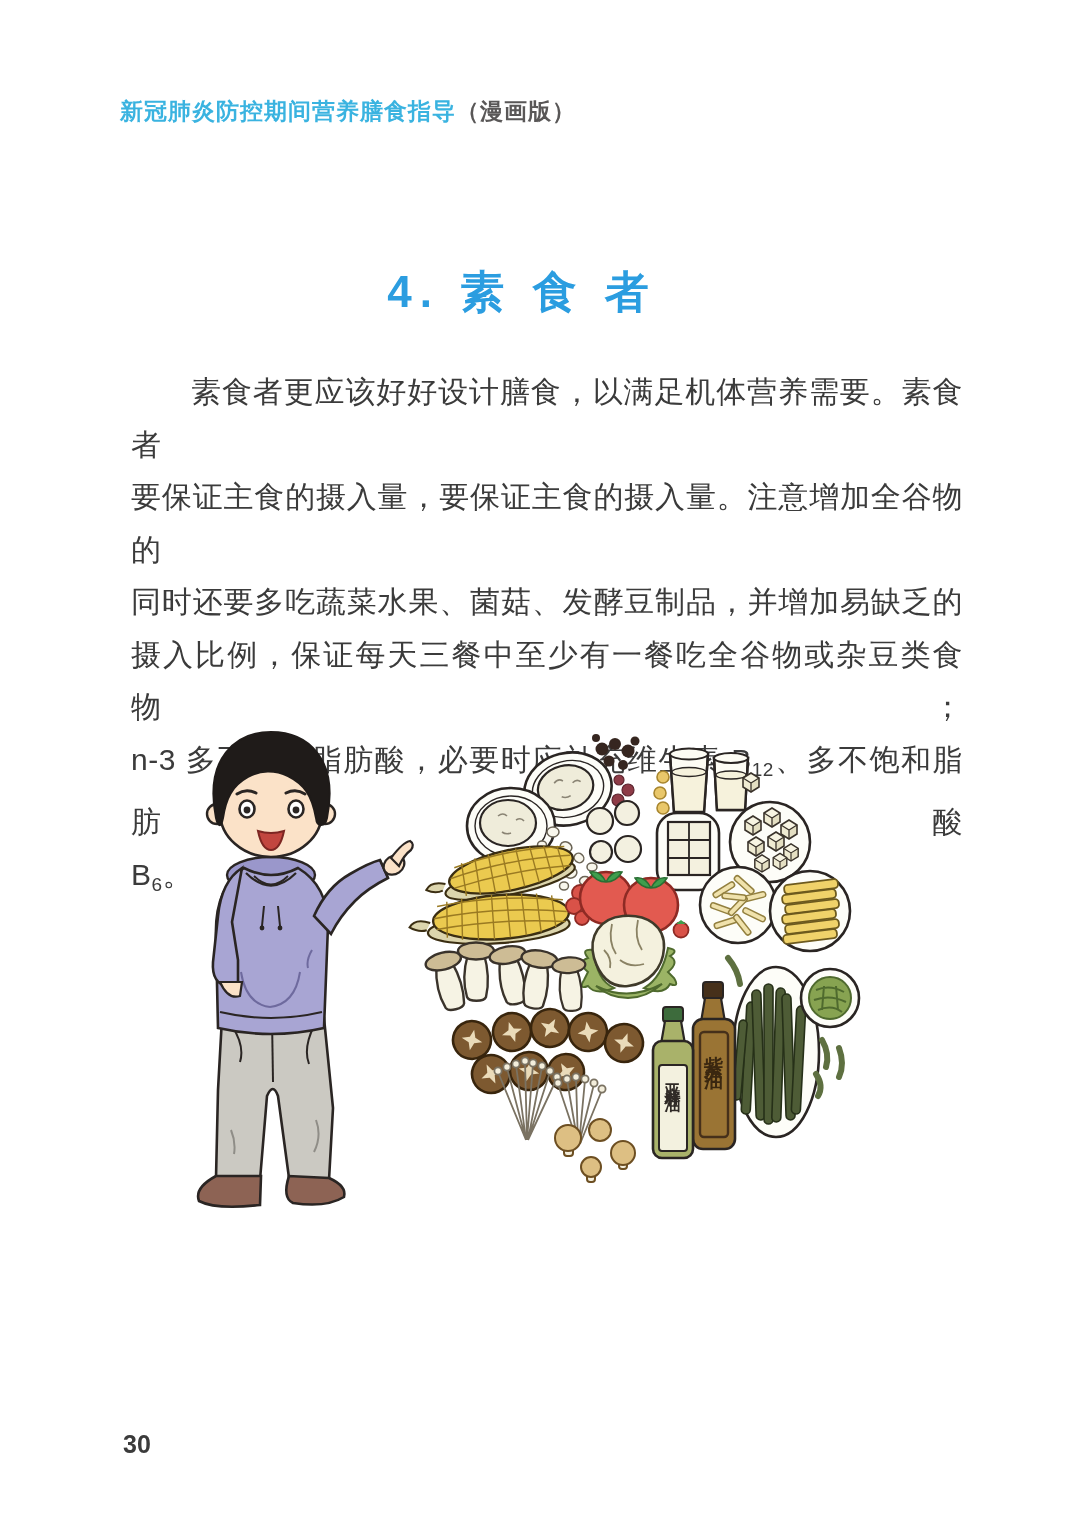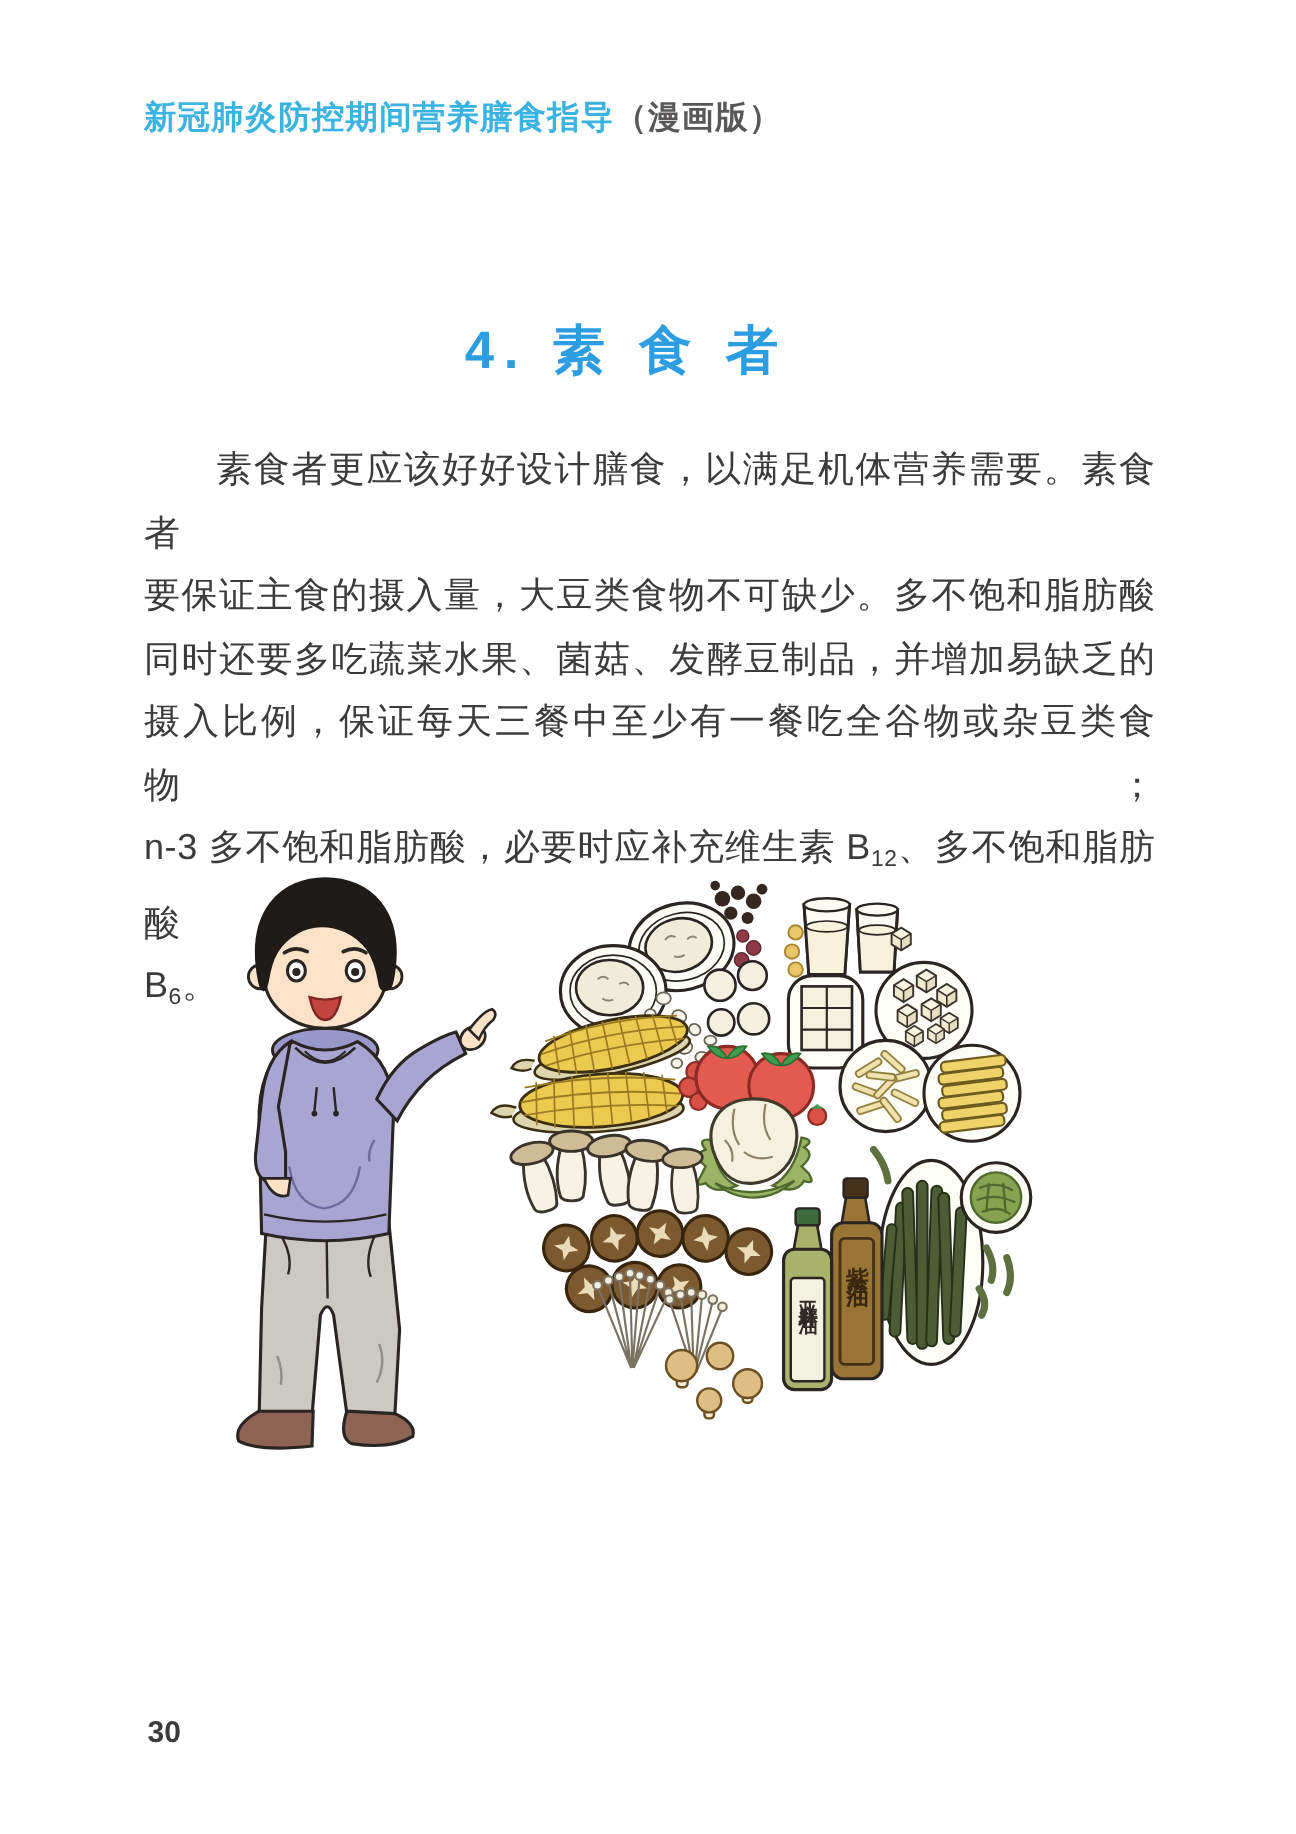--- a/index.html
+++ b/index.html
@@ -6,40 +6,40 @@
   html, body { background: #ffffff; }
   body {
     width: 1080px; height: 1528px;
     position: relative;
     font-family: "Liberation Sans", sans-serif;
     overflow: hidden;
   }
   .page { position: absolute; inset: 0; background: #ffffff; }
 
   .header {
-    position: absolute; left: 120px; top: 80px;
-    font-size: 27px; font-weight: bold; letter-spacing: 1px;
+    position: absolute; left: 120px; top: 96px;
+    font-size: 23px; font-weight: bold; letter-spacing: 1px;
     white-space: nowrap;
   }
   .header .brand { color: #3ab3e0; }
   .header .suffix { color: #595757; }
 
   .section-title {
     position: absolute; left: 0; top: 263px; width: 1044px;
     text-align: center;
     font-size: 44px; font-weight: bold; color: #2b9de0;
     letter-spacing: 8px;
   }
 
   .paragraph {
     position: absolute; left: 120px; top: 366px; width: 843px;
     font-size: 30px; line-height: 52.5px; color: #3b3b3b;
     letter-spacing: 0.5px;
   }
-  .paragraph .line { display: block; }
+  .paragraph .line { display: block; margin-left: 11px; }
   .paragraph .fill { text-align: justify; text-align-last: justify; }
   .paragraph .indent { text-indent: 2em; }
   .paragraph sub { font-size: 19px; vertical-align: -6px; }
 
   .illustration {
     position: absolute; left: 176px; top: 710px;
     width: 706px; height: 520px;
   }
 
   .page-number {
@@ -60,21 +60,21 @@
 <div class="page">
 
   <div class="header">
     <span class="brand">新冠肺炎防控期间营养膳食指导</span><span class="suffix">（漫画版）</span>
   </div>
 
   <div class="section-title">4. 素 食 者</div>
 
   <div class="paragraph">
     <span class="line fill indent">素食者更应该好好设计膳食，以满足机体营养需要。素食者</span>
-    <span class="line fill">要保证主食的摄入量，大豆类食物不可缺少。多不饱和脂肪酸</span>
+    <span class="line fill">要保证主食的摄入量，要保证主食的摄入量。注意增加全谷物的</span>
     <span class="line fill">同时还要多吃蔬菜水果、菌菇、发酵豆制品，并增加易缺乏的</span>
     <span class="line fill">摄入比例，保证每天三餐中至少有一餐吃全谷物或杂豆类食物；</span>
     <span class="line fill"><span>n-3 多不饱和脂肪酸，必要时应补充维生素 B</span><sub>12</sub><span>、多不饱和脂肪酸</span></span>
     <span class="line"><span>B</span><sub>6</sub><span>。</span></span>
   </div>
 
   <svg class="illustration" viewBox="0 0 706 520" xmlns="http://www.w3.org/2000/svg">
     <defs>
       <path id="star4" d="M0,-10.5 L2.8,-2.8 L10.5,0 L2.8,2.8 L0,10.5 L-2.8,2.8 L-10.5,0 L-2.8,-2.8 Z"></path>
       <g id="koym">

